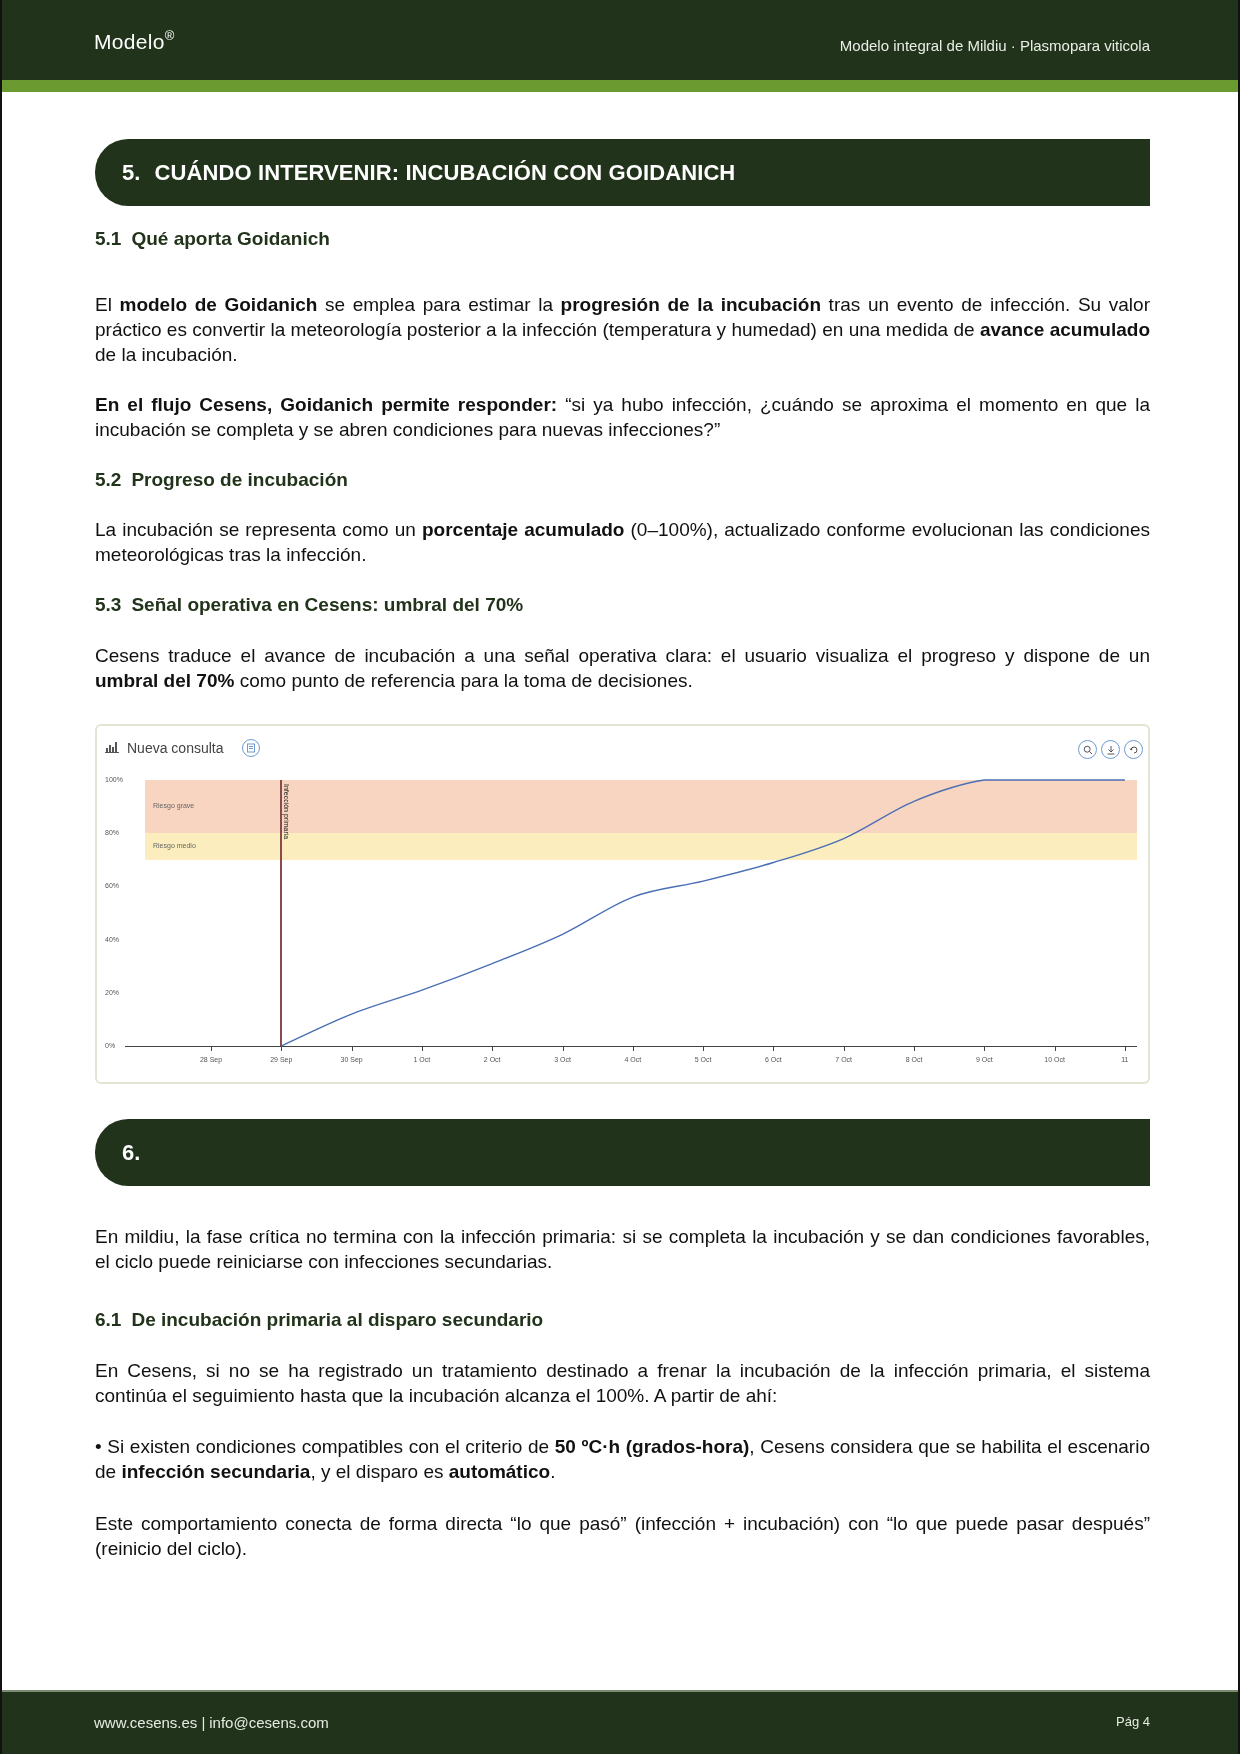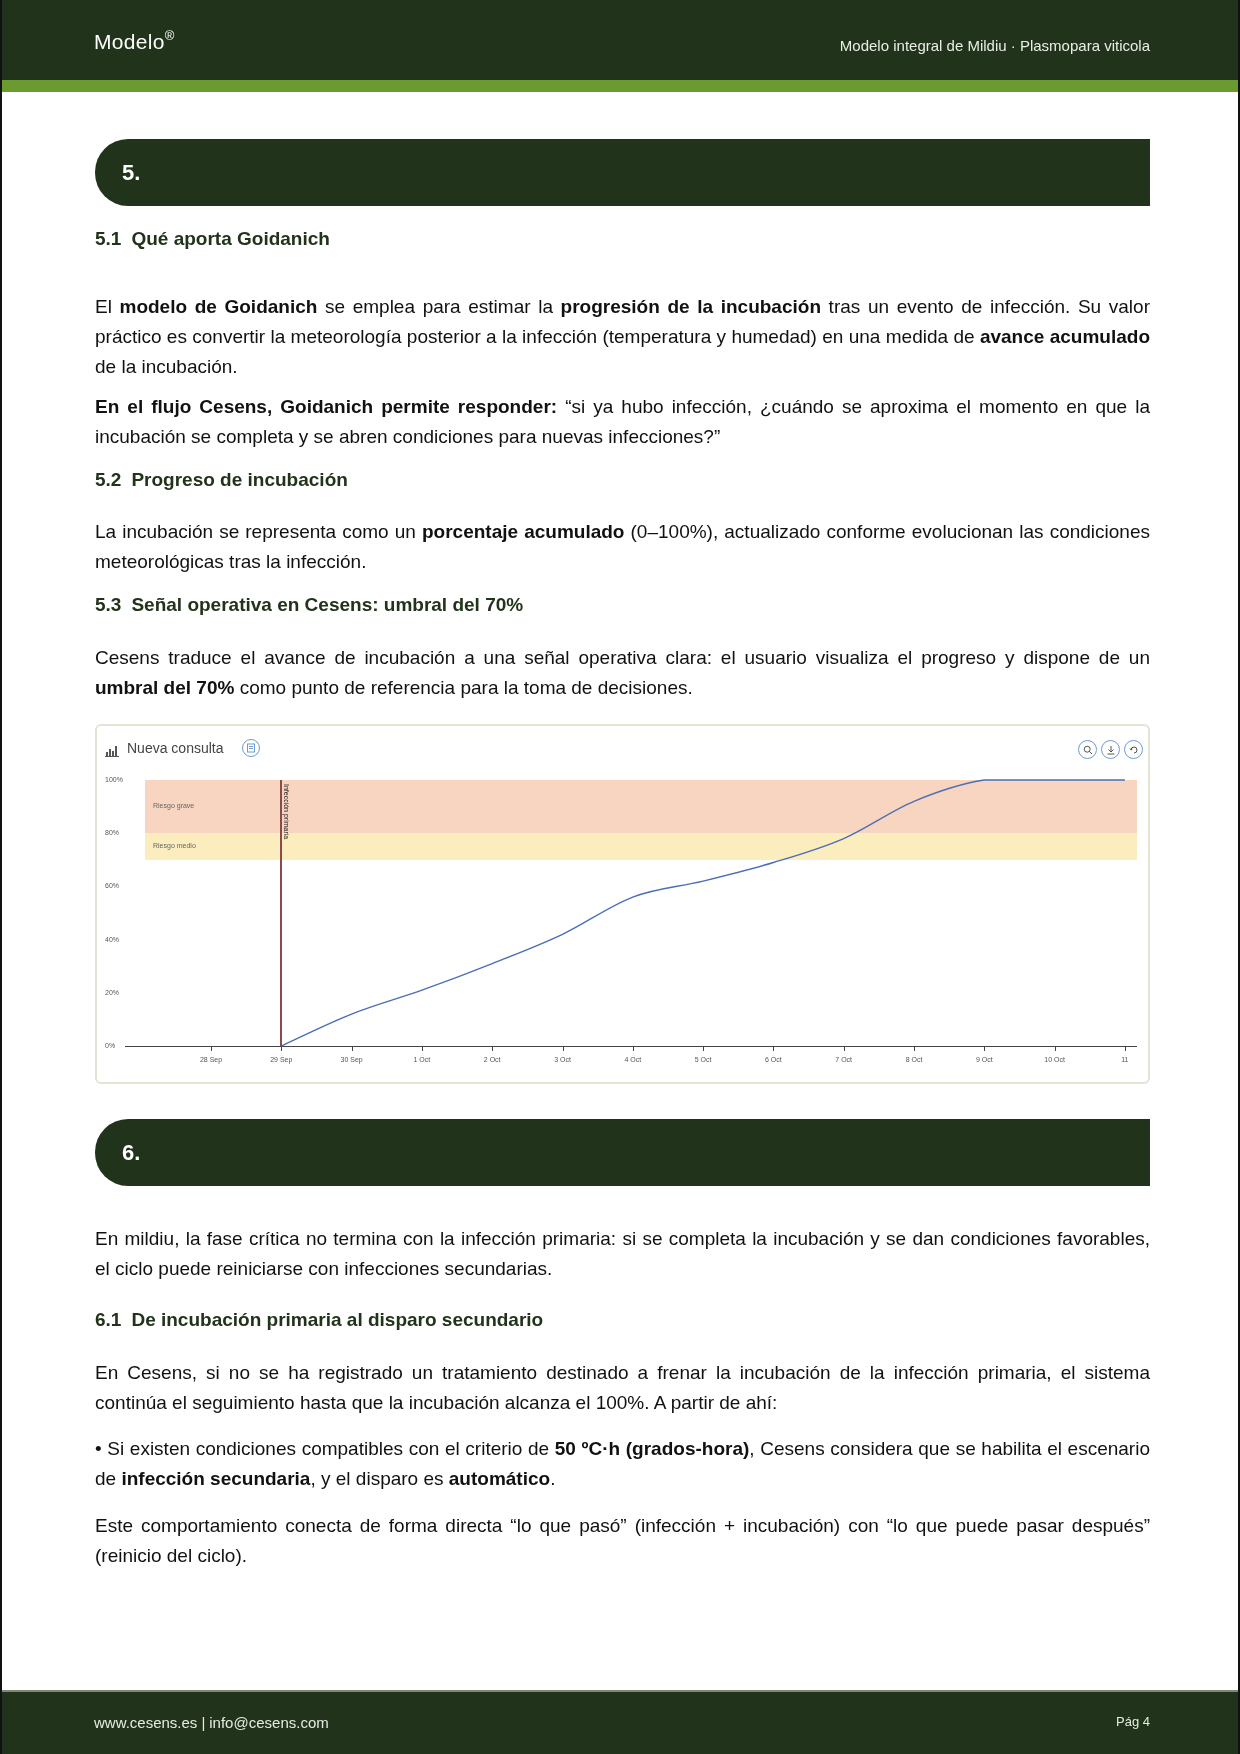--- a/index.html
+++ b/index.html
@@ -11,26 +11,26 @@
   .topbar .brand sup { font-size: 13px; vertical-align: top; position: relative; top: -2px; }
   .topbar .doc-title { position: absolute; right: 92px; top: 37px; color: #e9eee6; font-size: 15px; }
   .accent-strip { position: absolute; left: 0; top: 80px; width: 1240px; height: 12px; background: #6a9a30; }
 
   .section-banner { position: absolute; left: 93px; width: 1055px; height: 67px; background: #22331b; border-radius: 33px 0 0 33px; color: #fff; font-weight: bold; font-size: 22px; display: flex; align-items: center; padding-left: 27px; letter-spacing: 0.1px; }
   .section-banner .num { margin-right: 14px; }
 
   .subhead { position: absolute; left: 93px; font-weight: bold; font-size: 19px; color: #22331b; }
   .subhead .num { margin-right: 10px; }
 
-  .para { position: absolute; left: 93px; width: 1055px; font-size: 19px; line-height: 30px; text-align: justify; color: #111; }
+  .para { position: absolute; left: 93px; width: 1055px; font-size: 19px; line-height: 25px; text-align: justify; color: #111; }
   .para b { font-weight: bold; }
 
   
   .chart-card { position: absolute; left: 93px; top: 724px; width: 1055px; height: 360px; border: 2px solid #e2e4d4; border-radius: 6px; background: #fff; }
-  .chart-card .card-title { position: absolute; left: 8px; top: 14px; font-size: 14px; color: #444; display: flex; align-items: flex-end; }
+  .chart-card .card-title { position: absolute; left: 8px; top: 14px; font-size: 14px; color: #444; display: flex; align-items: flex-start; }
   .chart-card .card-title .bars-icon { width: 16px; height: 12px; margin-right: 6px; position: relative; }
   .chart-card .info-icon { position: absolute; left: 145px; top: 13px; width: 18px; height: 18px; border: 1px solid #6d9ad0; border-radius: 50%; color: #6d9ad0; font-size: 9px; display: flex; align-items: center; justify-content: center; }
   .chart-card .tools { position: absolute; right: 5px; top: 14px; display: flex; gap: 4px; }
   .chart-card .tool { width: 19px; height: 19px; border: 1px solid #6d9ad0; border-radius: 50%; color: #555; font-size: 10px; display: flex; align-items: center; justify-content: center; background: #fff; }
 
   .plot { position: absolute; left: 48px; top: 54px; width: 992px; height: 266px; }
   .band { position: absolute; left: 0; width: 100%; }
   .band-label { position: absolute; left: 8px; font-size: 7px; color: #666; }
   .ytick { position: absolute; left: -40px; width: 30px; font-size: 7px; color: #555; text-align: left; }
   .xaxis-line { position: absolute; left: -20px; width: 1012px; top: 266px; height: 1px; background: #444; }
@@ -49,20 +49,21 @@
 <body>
 
 <div class="topbar">
   <div class="brand"><span>Modelo</span><sup>®</sup></div>
   <div class="doc-title">Modelo integral de Mildiu · Plasmopara viticola</div>
 </div>
 <div class="accent-strip"></div>
 
 <div class="section-banner" style="top:139px;">
   <span class="num">5.</span>
+  <span>CUÁNDO INTERVENIR: INCUBACIÓN CON GOIDANICH</span>
 </div>
 
 <div class="subhead" style="top:228px;">
   <span class="num">5.1</span><span>Qué aporta Goidanich</span>
 </div>
 
 <div class="para" style="top:292px;">
   <span>El </span><b>modelo de Goidanich</b><span> se emplea para estimar la </span><b>progresión de la incubación</b><span> tras un evento de infección. Su valor práctico es convertir la meteorología posterior a la infección (temperatura y humedad) en una medida de </span><b>avance acumulado</b><span> de la incubación.</span>
 </div>
 

